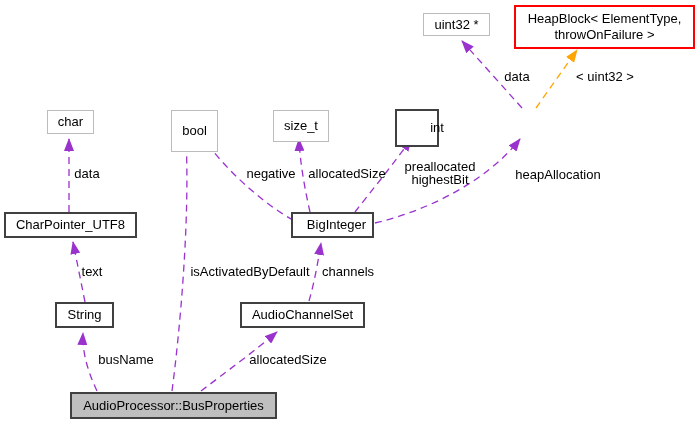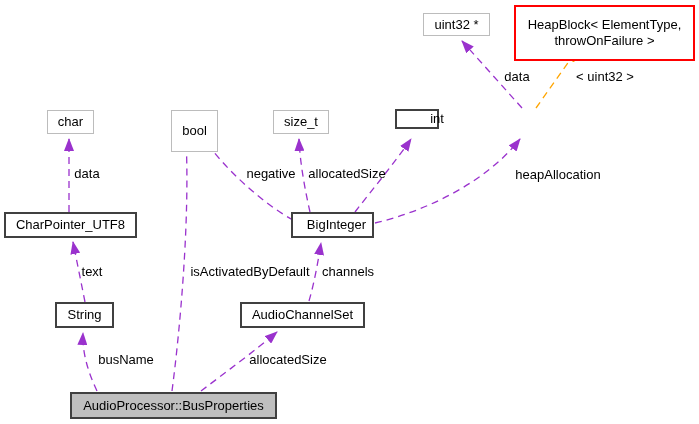--- a/index.html
+++ b/index.html
@@ -83,28 +83,28 @@
     <path class="e" d="M522,108 L462,41" marker-end="url(#arrow-p)"></path>
     <path class="e orange" d="M536,108 L577,50" marker-end="url(#arrow-o)"></path>
     <path class="e" d="M309,301 C314,284 318,262 321,243" marker-end="url(#arrow-p)"></path>
     <path class="e" d="M201,391 C226,372 256,350 277,332" marker-end="url(#arrow-p)"></path>
   </svg>
 
   <div class="node primitive" style="left:47px; top:110px; width:47px; height:24px;">char</div>
 
   <div class="node primitive" style="left:171px; top:110px; width:47px; height:42px;">bool</div>
 
-  <div class="node primitive" style="left:273px; top:110px; width:56px; height:24px;">size_t</div>
+  <div class="node primitive" style="left:273px; top:110px; width:56px; height:32px;">size_t</div>
 
-  <div class="node cls" style="left:395px; top:109px; width:39px; height:20px;padding-left:40px;">int</div>
+  <div class="node cls" style="left:395px; top:109px; width:39px; height:38px;padding-left:40px;">int</div>
 
 
   <div class="node primitive" style="left:423px; top:13px; width:67px; height:23px;">uint32 *</div>
 
-  <div class="node red" style="left:514px; top:5px; width:181px; height:56px;">
+  <div class="node red" style="left:514px; top:5px; width:181px; height:44px;">
     <span>HeapBlock&lt; ElementType,</span>
     <span>throwOnFailure &gt;</span>
   </div>
 
   <div class="node cls" style="left:4px; top:212px; width:133px; height:26px;">CharPointer_UTF8</div>
 
   <div class="node cls" style="left:291px; top:212px; width:83px; height:26px;padding-left:8px;">BigInteger</div>
 
   <div class="node cls" style="left:55px; top:302px; width:59px; height:26px;">String</div>
 
@@ -119,20 +119,24 @@
   <span class="edge-label" style="left:126px; top:353px;">busName</span>
 
   <span class="edge-label" style="left:250px; top:265px;">isActivatedByDefault</span>
 
   <span class="edge-label" style="left:348px; top:265px;">channels</span>
 
   <span class="edge-label" style="left:271px; top:167px;">negative</span>
 
   <span class="edge-label" style="left:347px; top:167px;">allocatedSize</span>
 
+  <span class="edge-label" style="left:440px; top:160px;">
+    <span style="display:block;">preallocated</span>
+    <span style="display:block;">highestBit</span>
+  </span>
 
   <span class="edge-label" style="left:558px; top:168px;">heapAllocation</span>
 
   <span class="edge-label" style="left:517px; top:70px;">data</span>
 
   <span class="edge-label" style="left:605px; top:70px;">&lt; uint32 &gt;</span>
 
   <span class="edge-label" style="left:288px; top:353px;">allocatedSize</span>
 
 </div>

